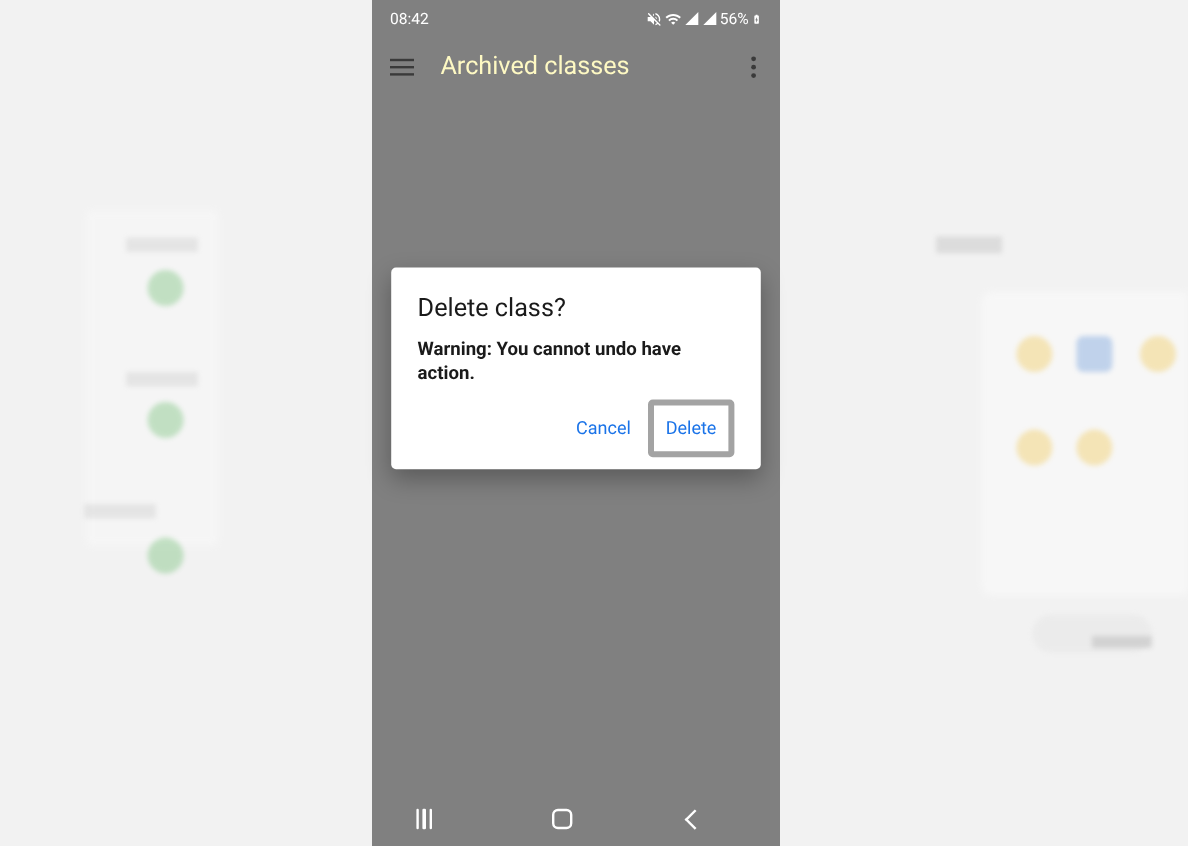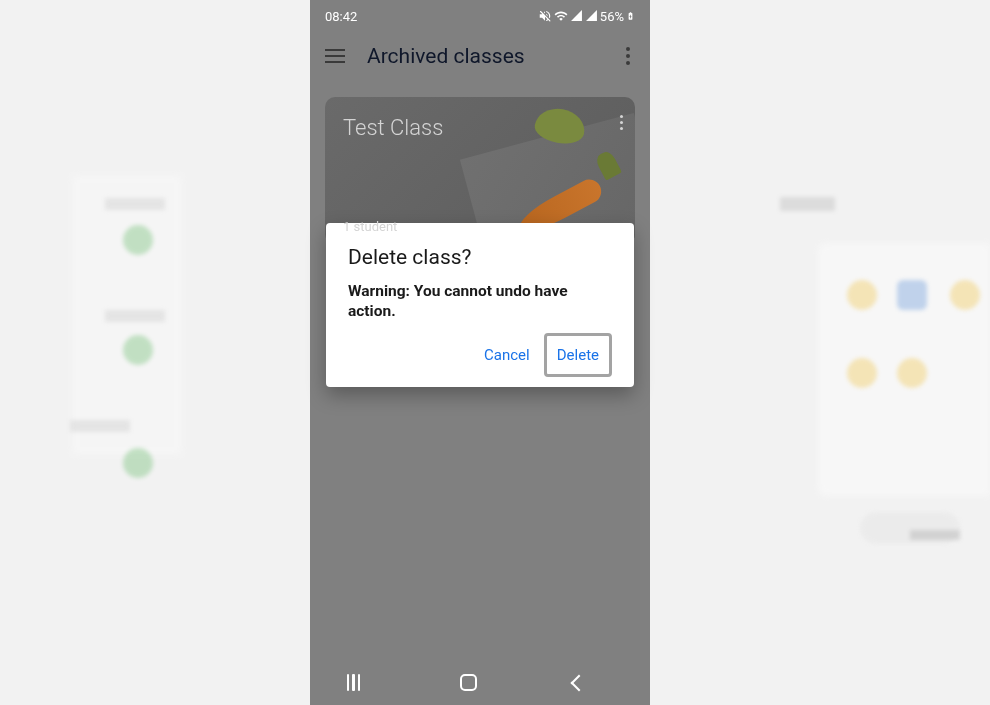--- a/index.html
+++ b/index.html
@@ -237,21 +237,21 @@
       justify-content: space-between;
     }
     .hamburger-icon span {
       display: block;
       height: 2px;
       background: #3a3a3a;
       width: 100%;
     }
     .app-title {
       font-size: 21px;
-      color: #0f172a;
+      color: #fef9c3;
       flex: 1;
     }
     .more-vert {
       display: flex;
       flex-direction: column;
       gap: 3px;
       padding: 5px;
     }
     .more-vert span {
       width: 4px;
@@ -378,21 +378,21 @@
     .dialog-btn {
       background: none;
       border: none;
       padding: 10px 14px;
       font-size: 15px;
       color: #1a73e8;
       cursor: pointer;
       font-family: inherit;
     }
     .highlight-box {
-      border: 3px solid #a3a3a3;
+      border: 5px solid #a3a3a3;
       border-radius: 4px;
       padding: 0;
     }
     .highlight-box .dialog-btn {
       padding: 10px 10px;
     }
     .nav-bar {
       position: absolute;
       bottom: 0;
       left: 0;
@@ -484,32 +484,20 @@
         <span></span>
     </div>
     <div class="app-title">Archived classes</div>
     <div class="more-vert">
       <span></span>
         <span></span>
         <span></span>
     </div>
   </div>
 
-  <div class="class-card">
-    <div class="leaf-shape"></div>
-    <div class="carrot-top"></div>
-    <div class="carrot-shape"></div>
-    <div class="class-title">Test Class</div>
-    <div class="class-more">
-      <span></span>
-        <span></span>
-        <span></span>
-    </div>
-    <div class="student-count">1 student</div>
-  </div>
 
   <div class="nav-bar">
     <div class="nav-btn">
       <div class="nav-recent">
           <span></span>
           <span></span>
           <span></span>
         </div>
     </div>
     <div class="nav-btn">

